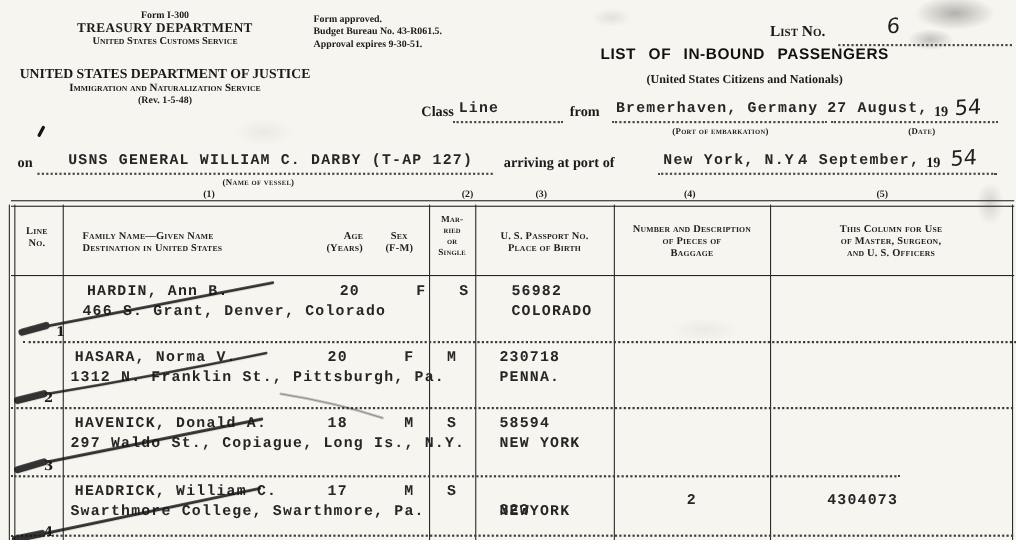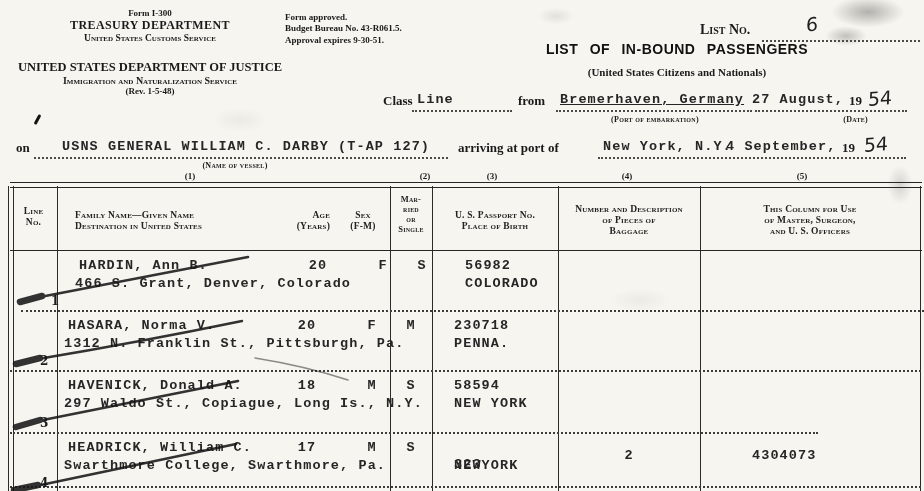--- a/index.html
+++ b/index.html
@@ -66,27 +66,27 @@
   <span class="abs hand" style="left:806px;top:13px;">6</span>
 
   <div class="abs ctr title" style="left:502px;top:41px;width:350px;">LIST OF IN-BOUND PASSENGERS</div>
   <div class="abs ctr subtitle" style="left:502px;top:66px;width:350px;">(United States Citizens and Nationals)</div>
 
   <span class="abs printed" style="left:383px;top:93px;font-size:13px;">Class</span>
   <div class="abs dotted" style="left:412px;top:110px;width:100px;"></div>
   <span class="abs val" style="left:417px;top:92px;">Line</span>
   <span class="abs printed" style="left:518px;top:93px;font-size:13px;">from</span>
   <div class="abs dotted" style="left:556px;top:110px;width:196px;"></div>
-  <span class="abs val" style="left:560px;top:92px;text-decoration:underline;">Bremerhaven, Germany</span>
+  <span class="abs val" style="left:560px;top:92px;">Bremerhaven, Germany</span>
   <div class="abs dotted" style="left:755px;top:110px;width:152px;"></div>
   <span class="abs val" style="left:752px;top:92px;">27 August,</span>
   <span class="abs printed" style="left:849px;top:93px;font-size:13px;">19</span>
   <span class="abs hand" style="left:868px;top:87px;">54</span>
   <div class="abs ctr caption" style="left:585px;top:115px;width:140px;">(Port of embarkation)</div>
-  <div class="abs ctr caption" style="left:808px;top:115px;width:60px;text-align:right;">(Date)</div>
+  <div class="abs ctr caption" style="left:808px;top:115px;width:60px;">(Date)</div>
 
   <div class="abs" style="left:36px;top:114px;width:3px;height:11px;background:#141414;border-radius:2px;transform:rotate(28deg);"></div>
 
   <span class="abs printed" style="left:16px;top:140px;font-size:13px;">on</span>
   <div class="abs dotted" style="left:34px;top:157px;width:414px;"></div>
   <span class="abs val" style="left:62px;top:139px;">USNS GENERAL WILLIAM C. DARBY (T-AP 127)</span>
   <div class="abs ctr caption" style="left:160px;top:161px;width:150px;">(Name of vessel)</div>
   <span class="abs printed" style="left:458px;top:140px;font-size:13px;">arriving at port of</span>
   <div class="abs dotted" style="left:598px;top:157px;width:308px;"></div>
   <span class="abs val" style="left:603px;top:139px;">New York, N.Y.</span>

